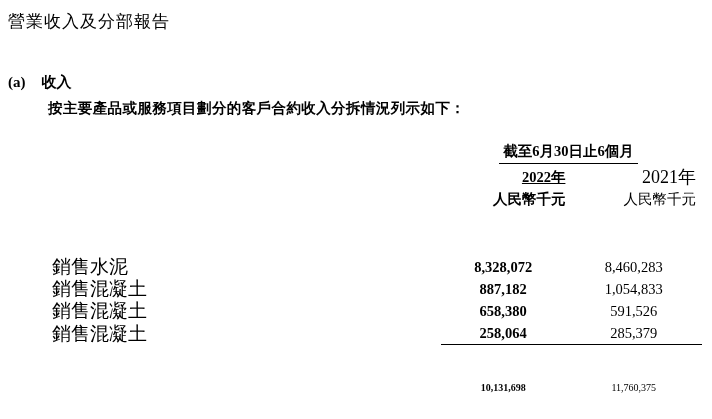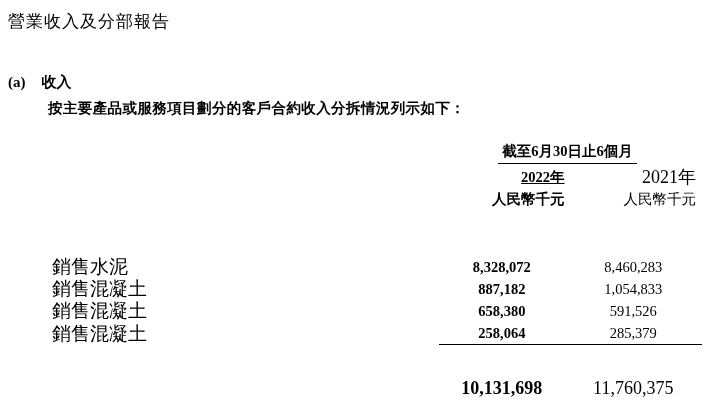--- a/index.html
+++ b/index.html
@@ -124,21 +124,21 @@
     height: 14px;
   }
   .rule-row td.col-num {
     border-top: 1px solid #000;
   }
   .total-row td {
     padding-top: 18px !important;
   }
   .total-row .val-cur,
   .total-row .val-prev {
-    font-size: 18px;
+    font-size: 10px;
     font-family: Liberation Serif, serif;
   }
   .total-row .val-cur { font-weight: bold; }
 </style>
 </head>
 <body>
 
 <div class="page">
 
   <div class="doc-title">營業收入及分部報告</div>

